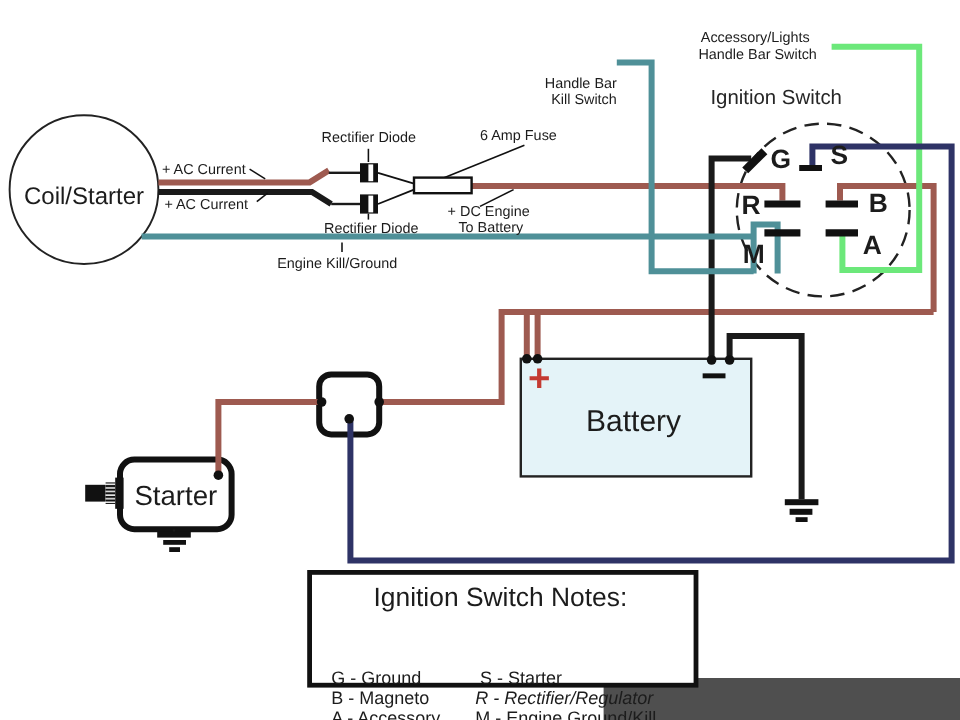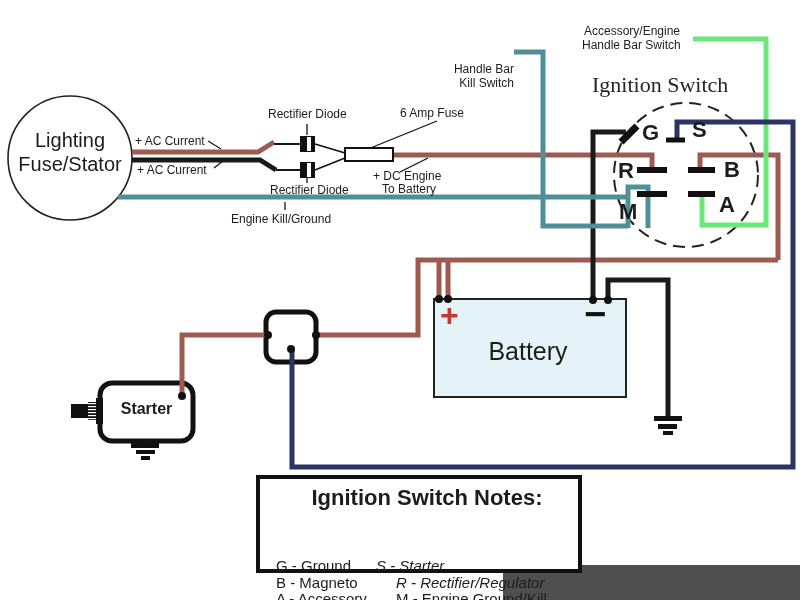--- a/index.html
+++ b/index.html
@@ -9,21 +9,21 @@
   .lbl{position:absolute;white-space:nowrap;}
   .small{font-size:12px;line-height:14px;}
   .term{font-size:22px;font-weight:bold;line-height:22px;}
   .title{font-size:24px;line-height:26px;}
   .center{text-align:center;}
   .right{text-align:right;margin-top:29px;}
   .notes-item{font-size:15px;line-height:16px;margin-top:44px;}
   #watermark-text{font-size:32px;font-weight:800;color:#ffffff;letter-spacing:-1px;line-height:32px;}
   #battery-plus{font-size:32px;font-weight:bold;color:#c43a32;line-height:30px;}
   #battery-minus{font-size:38px;font-weight:900;color:#111;line-height:34px;}
-  #ignition-title{font-size:22px;color:#262626;font-family:Liberation Serif, serif;}
+  #ignition-title{font-size:17px;color:#262626;}
   #notes-title{font-size:22px;}
 </style>
 </head>
 <body>
 
 <div id="stage">
 
   <svg id="wires" width="800" height="600" viewBox="0 0 800 600">
     <defs>
       <pattern id="hatch" width="4" height="3" patternUnits="userSpaceOnUse">
@@ -120,56 +120,55 @@
       <circle cx="268" cy="335" r="4"></circle>
       <circle cx="316" cy="335" r="4"></circle>
       <circle cx="291" cy="349" r="4"></circle>
       <circle cx="439" cy="299" r="4"></circle>
       <circle cx="448" cy="299" r="4"></circle>
       <circle cx="593" cy="300" r="4"></circle>
       <circle cx="608" cy="300" r="4"></circle>
     </g>
   </svg>
 
-  <div class="lbl center" style="left:8px;top:129px;width:124px;font-size:20px;">Lighting</div>
-  <div class="lbl center" style="left:8px;top:153px;width:124px;font-size:20px;">Fuse/Stator</div>
+  <div class="lbl center" style="left:8px;top:153px;width:124px;font-size:20px;">Coil/Starter</div>
 
   <div class="lbl small" style="left:135px;top:134px;">+ AC Current</div>
   <div class="lbl small" style="left:137px;top:163px;">+ AC Current</div>
   <div class="lbl small" style="left:268px;top:107px;">Rectifier Diode</div>
   <div class="lbl small" style="left:270px;top:183px;">Rectifier Diode</div>
   <div class="lbl small" style="left:400px;top:106px;">6 Amp Fuse</div>
   <div class="lbl small" style="left:373px;top:169px;">+ DC Engine</div>
   <div class="lbl small" style="left:382px;top:182px;">To Battery</div>
   <div class="lbl small" style="left:231px;top:212px;">Engine Kill/Ground</div>
 
   <div class="lbl small right" style="left:426px;top:33px;width:88px;">Handle Bar</div>
   <div class="lbl small right" style="left:426px;top:47px;width:88px;">Kill Switch</div>
 
-  <div class="lbl small" style="left:584px;top:24px;">Accessory/Engine</div>
+  <div class="lbl small" style="left:584px;top:24px;">Accessory/Lights</div>
   <div class="lbl small" style="left:582px;top:38px;">Handle Bar Switch</div>
 
   <div class="lbl" id="ignition-title" style="left:592px;top:72px;">Ignition Switch</div>
 
   <div class="lbl term" style="left:642px;top:122px;">G</div>
   <div class="lbl term" style="left:692px;top:119px;">S</div>
   <div class="lbl term" style="left:618px;top:160px;">R</div>
   <div class="lbl term" style="left:724px;top:159px;">B</div>
   <div class="lbl term" style="left:619px;top:201px;">M</div>
   <div class="lbl term" style="left:719px;top:194px;">A</div>
 
 
   <div class="lbl center" style="left:434px;top:337px;width:188px;font-size:25px;">Battery</div>
   <div class="lbl" id="battery-plus" style="left:440px;top:300px;">+</div>
   <div class="lbl" id="battery-minus" style="left:584px;top:297px;">−</div>
 
-  <div class="lbl center" style="left:100px;top:400px;width:93px;font-size:16px;font-weight:bold;">Starter</div>
+  <div class="lbl center" style="left:100px;top:400px;width:93px;font-size:23px;">Starter</div>
 
-  <div class="lbl center" id="notes-title" style="left:266px;top:485px;width:322px;font-weight:bold;">Ignition Switch Notes:</div>
+  <div class="lbl center" id="notes-title" style="left:256px;top:485px;width:322px;">Ignition Switch Notes:</div>
   <div class="lbl notes-item" style="left:276px;top:514px;">G - Ground</div>
   <div class="lbl notes-item" style="left:276px;top:531px;">B - Magneto</div>
   <div class="lbl notes-item" style="left:276px;top:547px;">A - Accessory</div>
-  <div class="lbl notes-item" style="left:376px;top:514px;font-style:italic;">S - Starter</div>
+  <div class="lbl notes-item" style="left:400px;top:514px;">S - Starter</div>
   <div class="lbl notes-item" style="left:396px;top:531px;font-style:italic;">R - Rectifier/Regulator</div>
   <div class="lbl notes-item" style="left:396px;top:547px;">M - Engine Ground/Kill</div>
 
 
 </div>
 
 </body></html>

